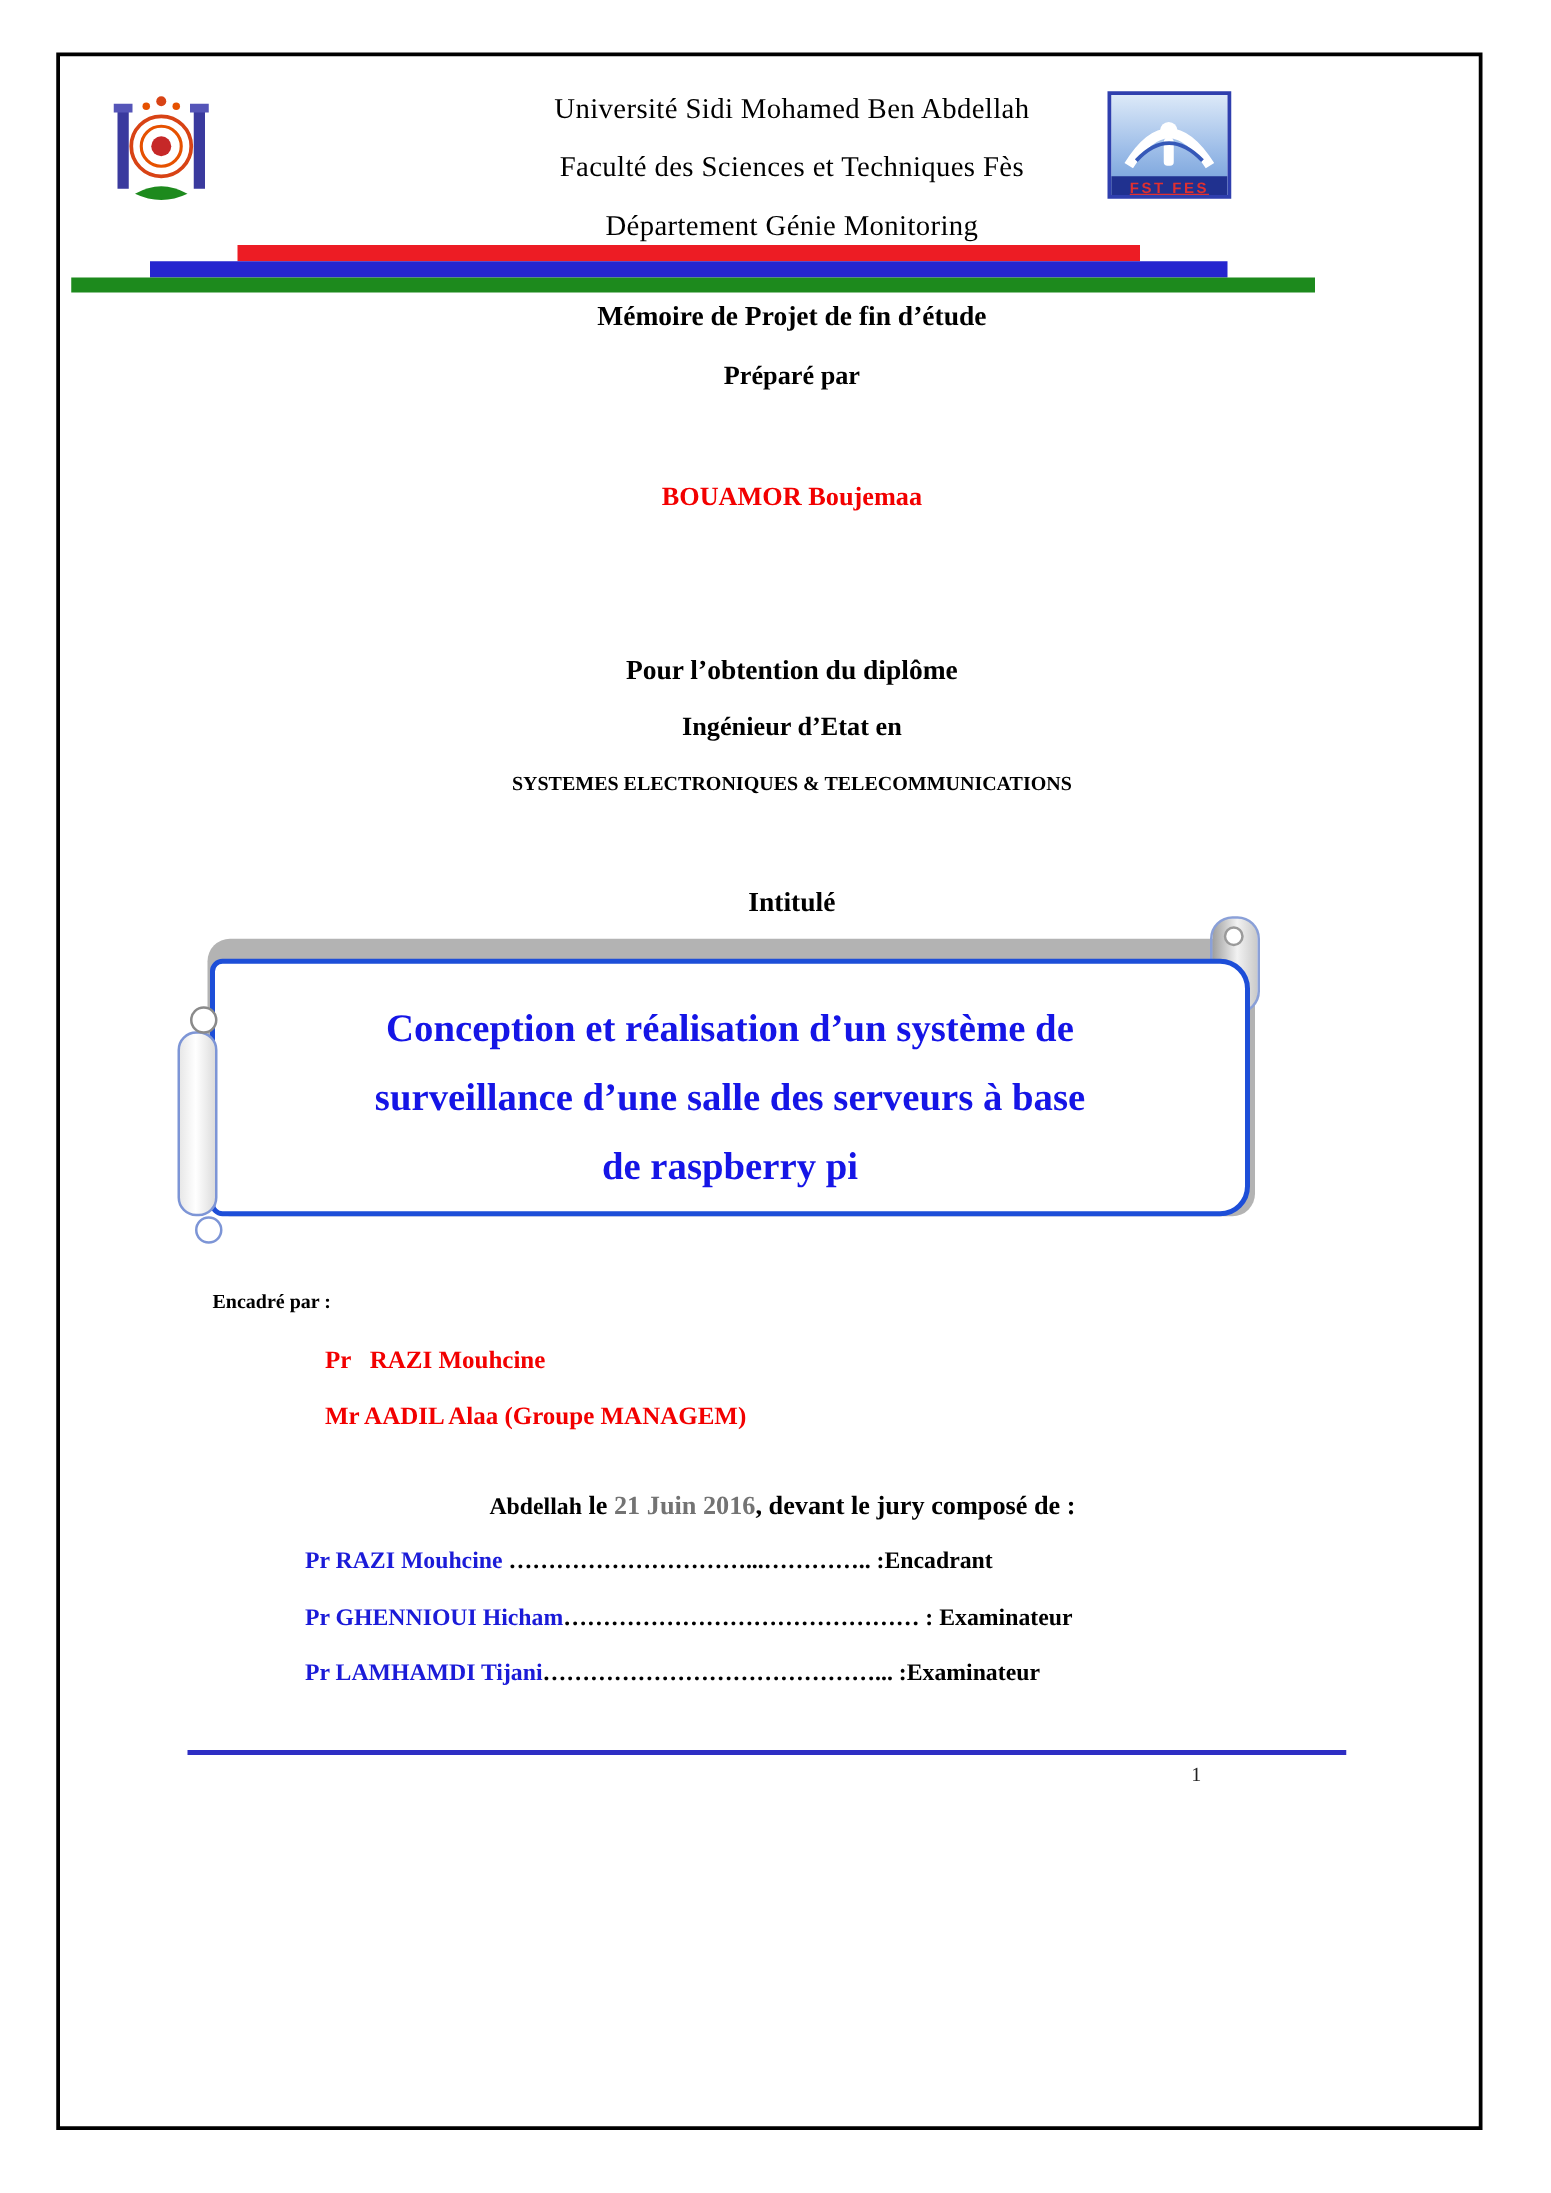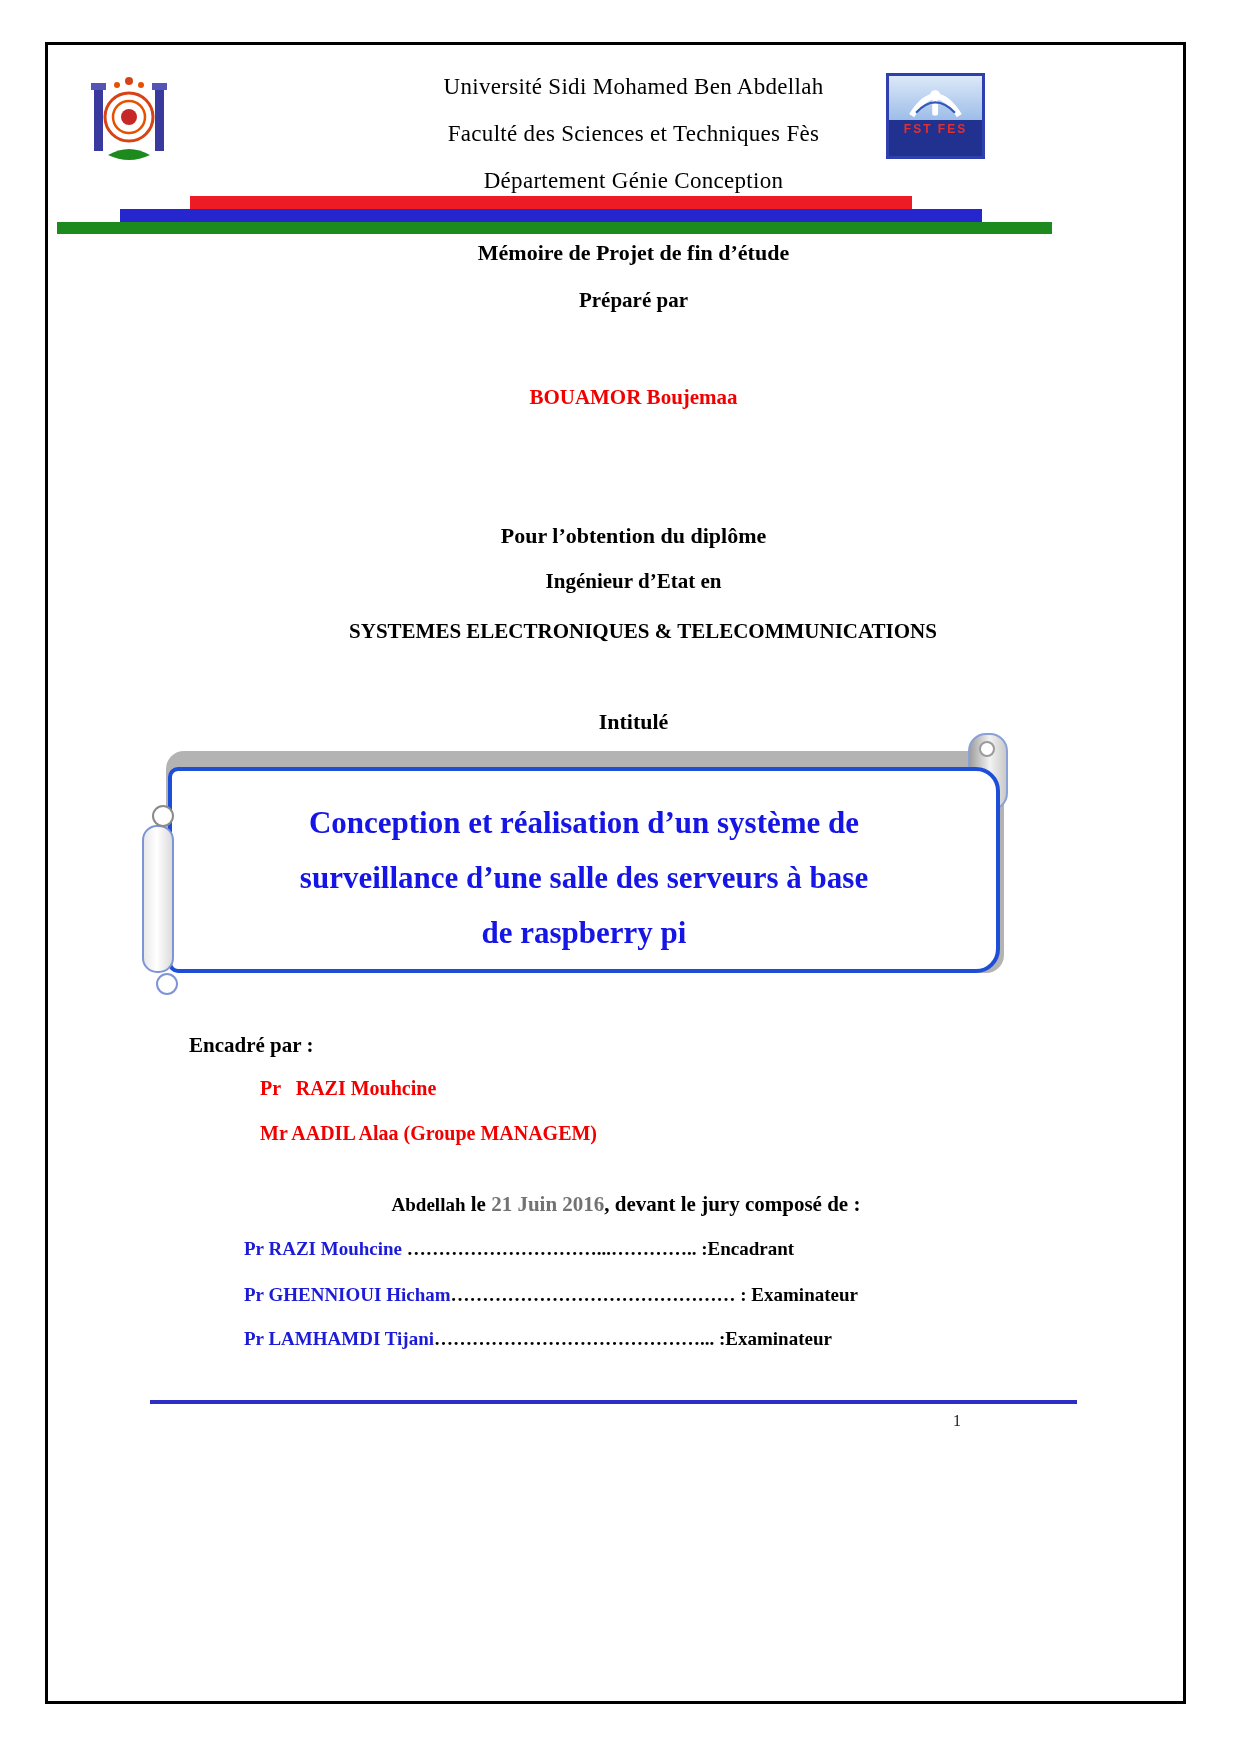--- a/index.html
+++ b/index.html
@@ -17,33 +17,34 @@
   
   .header-block { top:18px; font-size:23px; line-height:47px; letter-spacing:0.3px; }
   .logo-left { left:40px; top:26px; width:82px; height:98px; }
   .logo-right {
     left:838px; top:28px; width:99px; height:86px;
     border:3px solid #2f3fae; background:linear-gradient(180deg,#dce9f8 0%,#9dbde8 55%,#6f9cd8 100%);
     display:flex; flex-direction:column; overflow:hidden;
   }
   .logo-right svg { flex:1; width:100%; }
   .fst-band {
-    height:36px; background:#20318f; color:#e03030; font-weight:bold;
+    height:15px; background:#20318f; color:#e03030; font-weight:bold;
     font-size:12px; text-align:center; letter-spacing:2px; line-height:19px;
     font-family:"Liberation Sans", sans-serif;
+    text-decoration:underline;
   }
 
   
   .stripe { position:absolute; }
   .stripe-red   { top:151px; left:142px; width:722px; height:13px; background:#ed1c24; }
   .stripe-blue  { top:164px; left:72px;  width:862px; height:13px; background:#2626cf; }
   .stripe-green { top:177px; left:9px;   width:995px; height:12px; background:#1d8a1d; }
 
   .bold { font-weight:bold; }
-  .t22 { font-size:22px; } .t21 { font-size:21px; } .t20 { font-size:21px;margin-left:19px; }
+  .t22 { font-size:22px; } .t21 { font-size:21px; } .t20 { font-size:16px; }
   .red { color:#f20000; }
 
   
   .scroll-wrap { top:716px; left:82px; width:880px; height:226px; }
   .scroll-shadow {
     position:absolute; left:36px; top:-10px; right:6px; bottom:14px;
     background:#b3b3b3; border-radius:18px;
   }
   .scroll-right-curl {
     position:absolute; left:838px; top:-28px; width:40px; height:78px;
@@ -117,21 +118,21 @@
       <circle cx="46" cy="26" r="7" fill="#ffffff"></circle>
       <rect x="42" y="32" width="8" height="22" rx="3" fill="#ffffff"></rect>
       <path d="M20,50 Q46,22 73,50" fill="none" stroke="#3558b8" stroke-width="3"></path>
     </svg>
     <div class="fst-band">FST FES</div>
   </div>
 
   <div class="abs centered header-block">
     <div>Université Sidi Mohamed Ben Abdellah</div>
     <div>Faculté des Sciences et Techniques Fès</div>
-    <div>Département Génie Conception</div>
+    <div>Département Génie Monitoring</div>
   </div>
 
   <div class="stripe stripe-red"></div>
   <div class="stripe stripe-blue"></div>
   <div class="stripe stripe-green"></div>
 
   <div class="abs centered bold t22" style="top:195px">Mémoire de Projet de fin d’étude</div>
   <div class="abs centered bold t21" style="top:243px">Préparé par</div>
 
   <div class="abs centered bold t21 red" style="top:340px">BOUAMOR Boujemaa</div>

